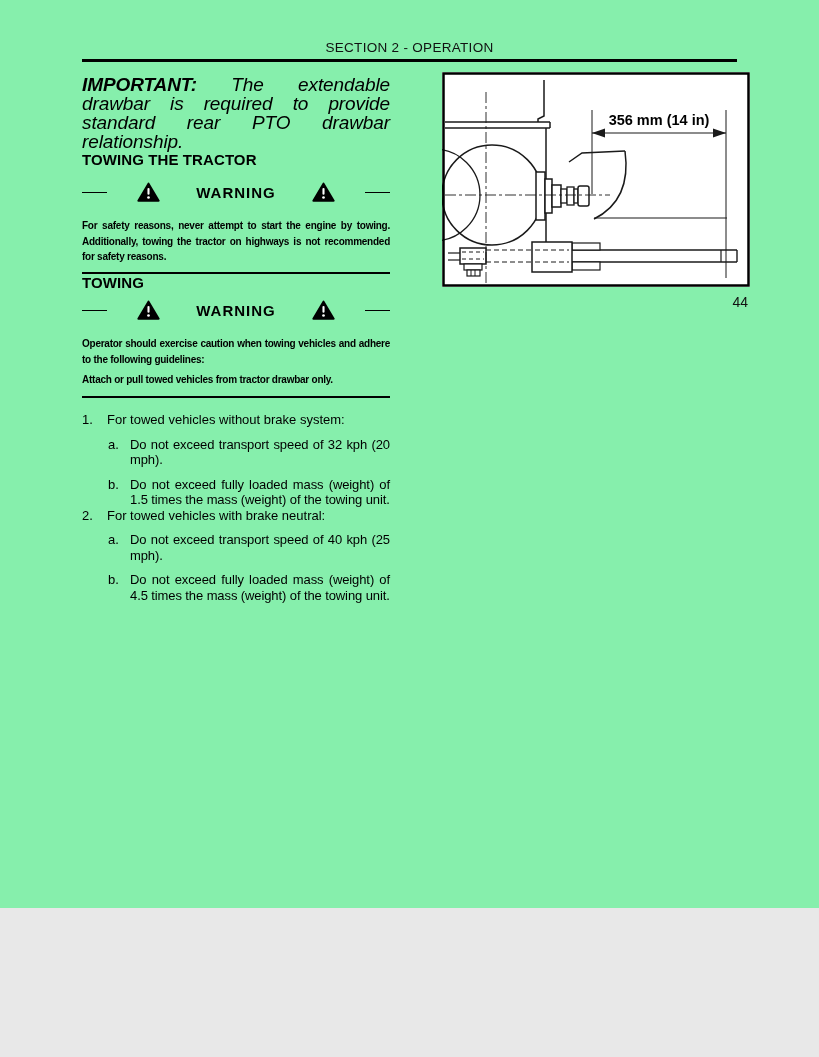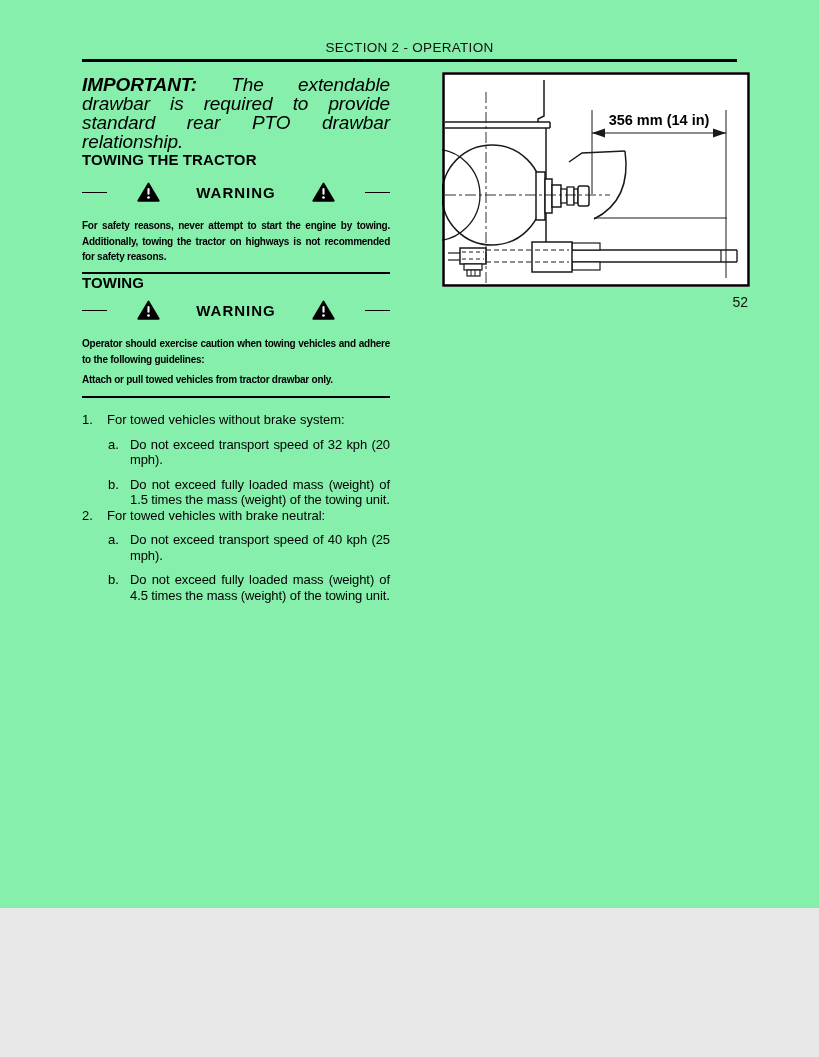--- a/index.html
+++ b/index.html
@@ -214,20 +214,20 @@
           <line x1="284" y1="38" x2="284" y2="206"></line>
           <line x1="150" y1="61" x2="284" y2="61" stroke-width="1.2"></line>
         </g>
         <polygon points="150,61 163,56.5 163,65.5" fill="#1a1a1a" stroke="none"></polygon>
         <polygon points="284,61 271,56.5 271,65.5" fill="#1a1a1a" stroke="none"></polygon>
       </g>
       <text x="217" y="53" text-anchor="middle" font-family="Liberation Sans, DejaVu Sans, sans-serif" font-size="14.5" font-weight="bold" fill="#000">356 mm (14 in)</text>
 
       <rect x="1.5" y="1.5" width="305" height="212" fill="none" stroke="#000" stroke-width="2.5"></rect>
     </svg>
-    <div class="figure-caption">52</div>
+    <div class="figure-caption">44</div>
   </div>
 
   <div class="footer">
     <span class="page-num">2-21</span>
   </div>
 
 </div>
 
 </body></html>

